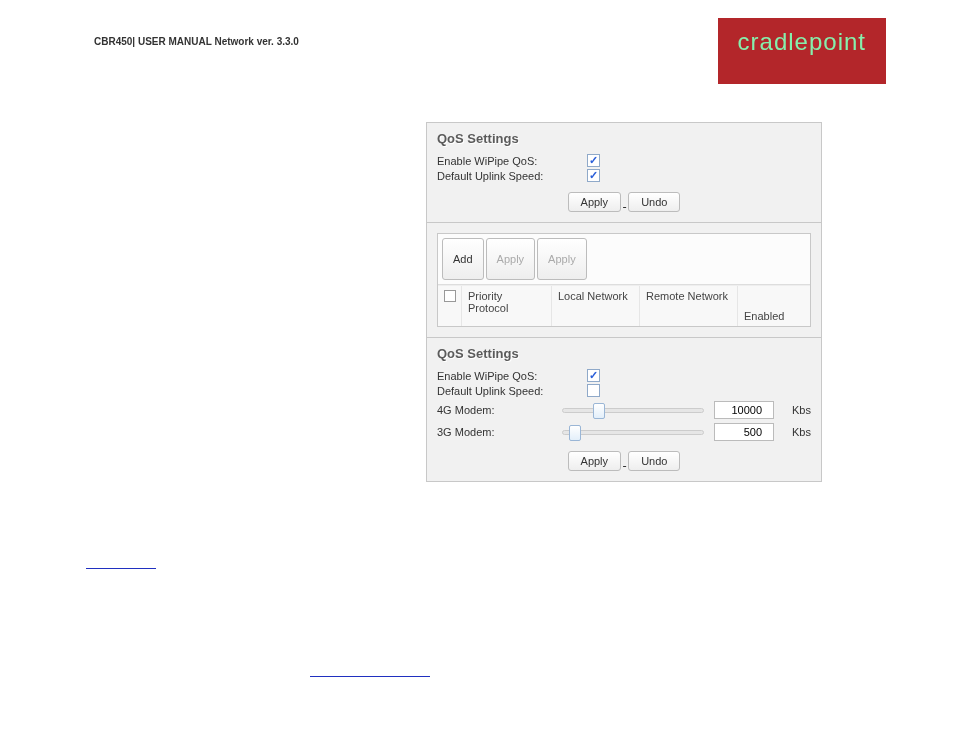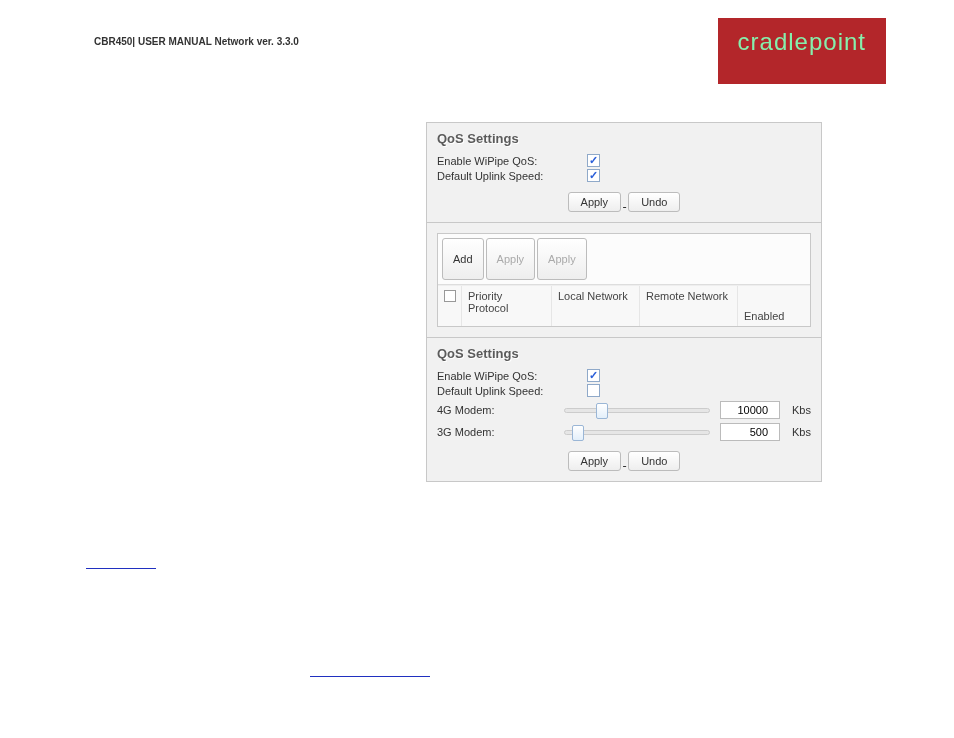--- a/index.html
+++ b/index.html
@@ -174,21 +174,21 @@
     width:60px;
     text-align:right;
     border:1px solid #bbb;
     background:#fff;
     font-size:11px;
     padding:2px 11px;
     margin-left:4px;
   }
   .unit{
     font-size:11px;
-    margin-left:12px;
+    margin-left:18px;
   }
   .underline-spot1 {
     position:absolute;
     top:568px;
     left:86px;
     width:70px;
     height:1px;
     background:#2030c0;
   }
   .underline-spot2 {

